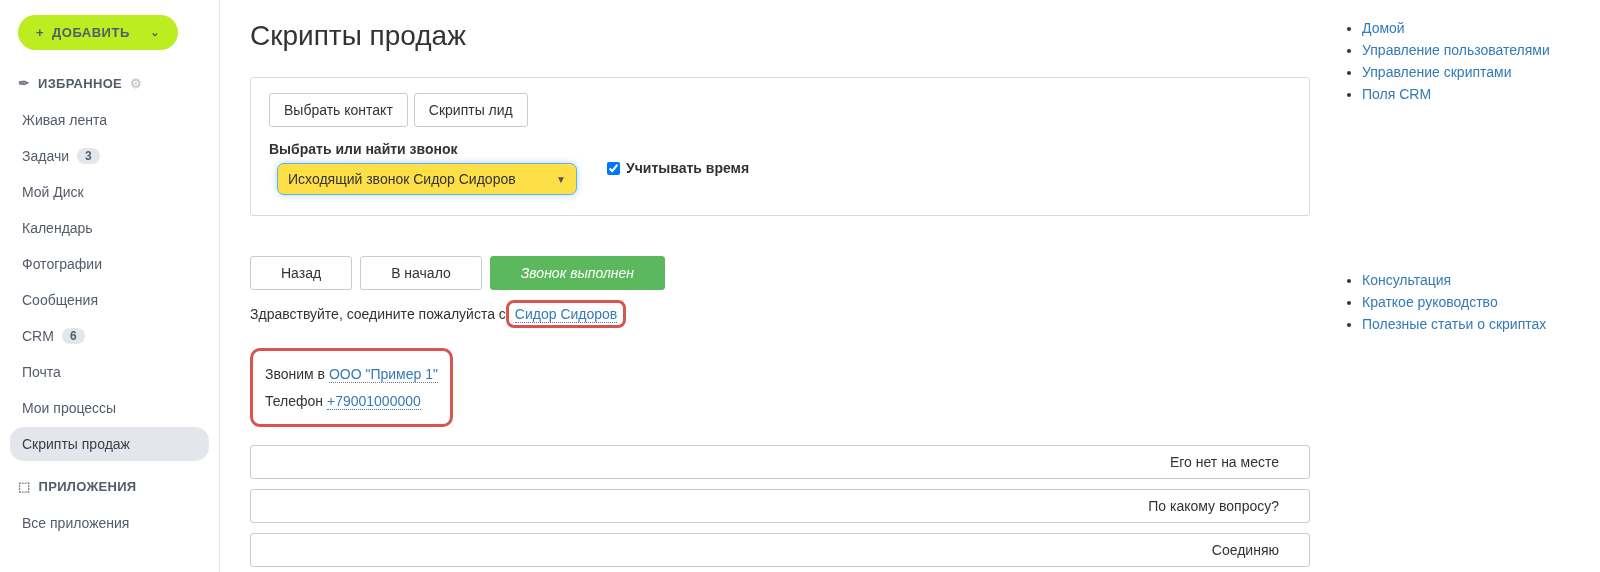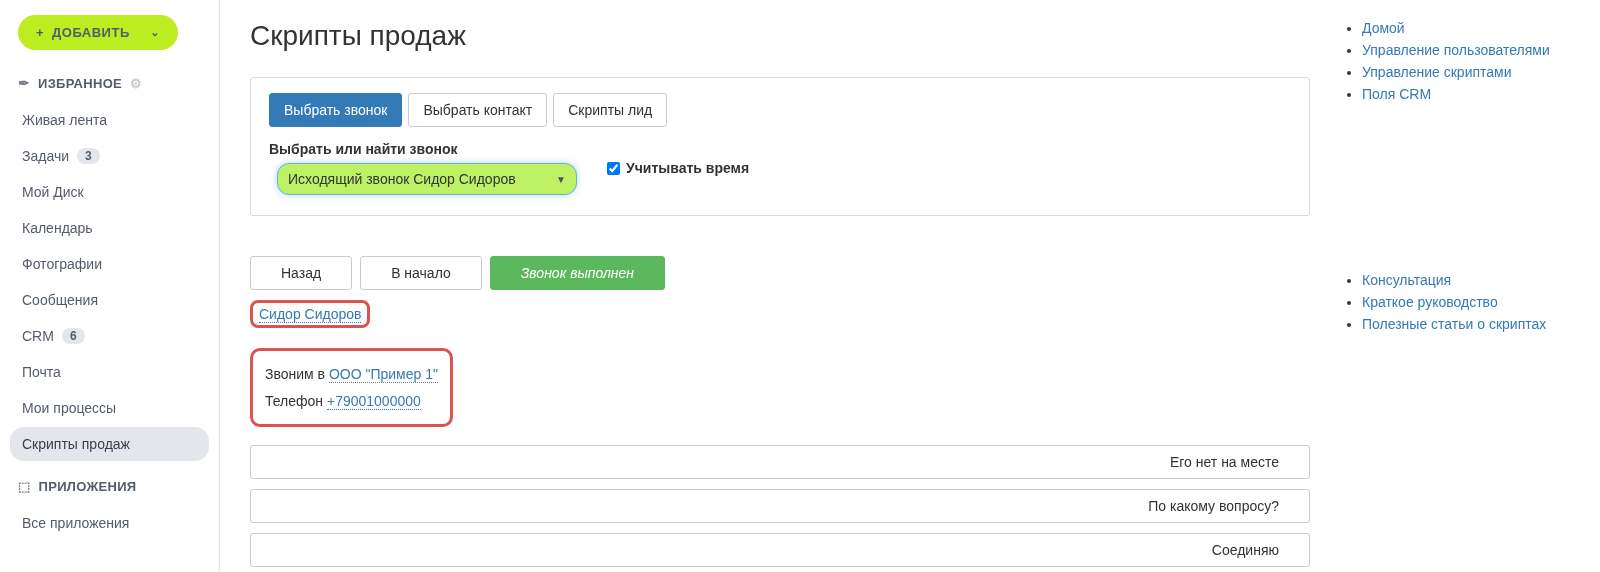--- a/index.html
+++ b/index.html
@@ -27,21 +27,21 @@
 .content { flex: 1; }
 .page-title { font-size: 28px; color: #333; font-weight: 400; margin-bottom: 25px; }
 
 .panel { border: 1px solid #d7dce0; padding: 15px 18px 20px; border-radius: 3px; background: #fff; }
 .tabs { display: flex; gap: 6px; margin-bottom: 14px; flex-wrap: wrap; }
 .tab { padding: 8px 14px; border: 1px solid #ccc; background: #fff; color: #333; cursor: pointer; border-radius: 3px; font-size: 14px; }
 .tab.active { background: #337ab7; color: #fff; border-color: #337ab7; }
 
 .select-row { display: flex; align-items: center; gap: 30px; flex-wrap: wrap; }
 .select-group label { font-weight: 600; font-size: 14px; display: block; margin-bottom: 6px; margin-left: 0; }
-.select-box { border: 1px solid #66afe9; box-shadow: 0 0 6px rgba(102,175,233,.5); border-radius: 12px; padding: 7px 10px; width: 300px; display: flex; justify-content: space-between; align-items: center; cursor: pointer; background: #bef264; margin-left: 8px; }
+.select-box { border: 1px solid #66afe9; box-shadow: 0 0 6px rgba(102,175,233,.5); border-radius: 7px; padding: 7px 10px; width: 300px; display: flex; justify-content: space-between; align-items: center; cursor: pointer; background: #fde047; margin-left: 8px; }
 .select-box .caret { font-size: 10px; color: #555; }
 
 .checkbox-row { display: flex; align-items: center; gap: 4px; }
 .checkbox-row input { margin-right: 2px; }
 .checkbox-row label { font-weight: 600; font-size: 14px; }
 
 .action-row { display: flex; gap: 8px; margin-top: 40px; margin-bottom: 10px; }
 .btn { padding: 8px 30px; border: 1px solid #ccc; background: #fff; color: #333; cursor: pointer; border-radius: 3px; font-size: 14px; text-align: right; }
 .btn-success { background: #5cb85c; color: #fff; border-color: #5cb85c; font-style: italic; }
 
@@ -123,21 +123,20 @@
         <li class="nav-item">Все приложения</li>
       </ul>
   </aside>
 
   <div class="main">
     <div class="content">
       <h1 class="page-title">Скрипты продаж</h1>
 
       <div class="panel">
         <div class="tabs">
-          <button class="tab active">Выбрать звонок</button>
           <button class="tab">Выбрать контакт</button>
           <button class="tab">Скрипты лид</button>
         </div>
         <div class="select-row">
           <div class="select-group">
             <label>Выбрать или найти звонок</label>
             <div class="select-box">
               <span>Исходящий звонок Сидор Сидоров</span>
               <span class="caret">▼</span>
             </div>
@@ -149,20 +148,21 @@
         </div>
       </div>
 
       <div class="action-row">
         <button class="btn">Назад</button>
         <button class="btn">В начало</button>
         <button class="btn btn-success">Звонок выполнен</button>
       </div>
 
       <div class="greeting-line">
+        <span>Здравствуйте, соедините пожалуйста с </span>
         <span class="highlight-red">
           <a class="dotted-link">Сидор Сидоров</a>
         </span>
       </div>
 
       <div class="call-info">
         <div>
           <span>Звоним в </span>
           <span class="dotted-link dotted-gray">ООО "Пример 1"</span>
         </div>

